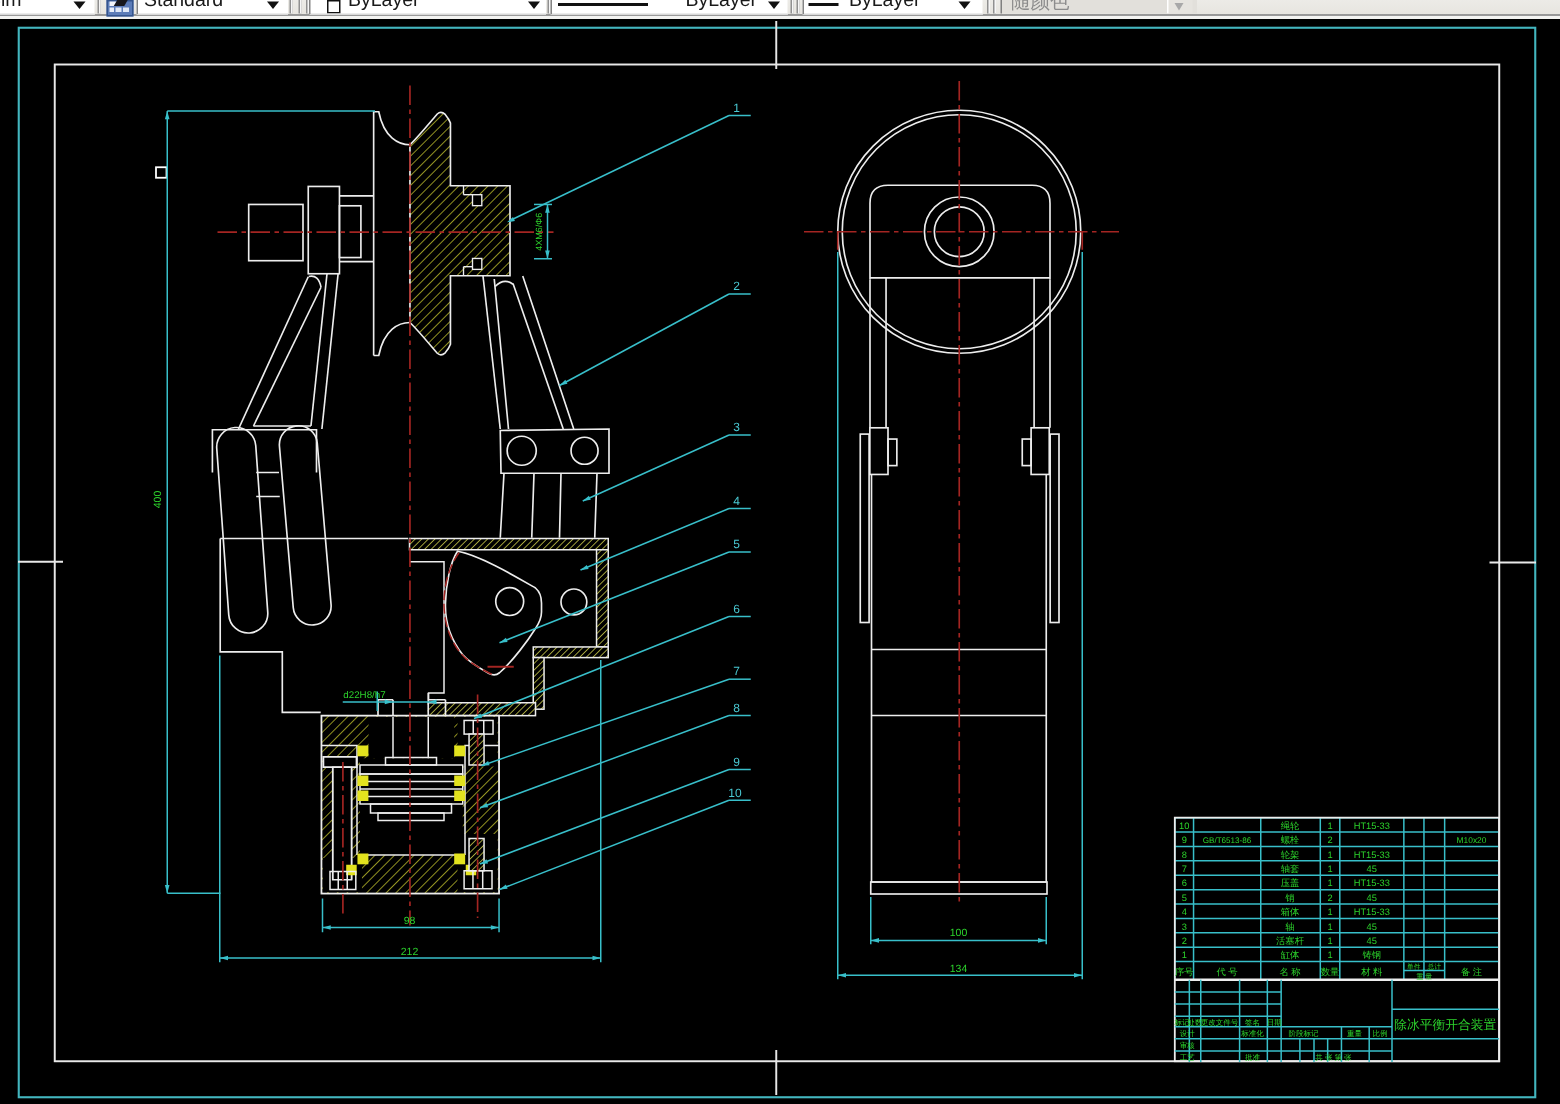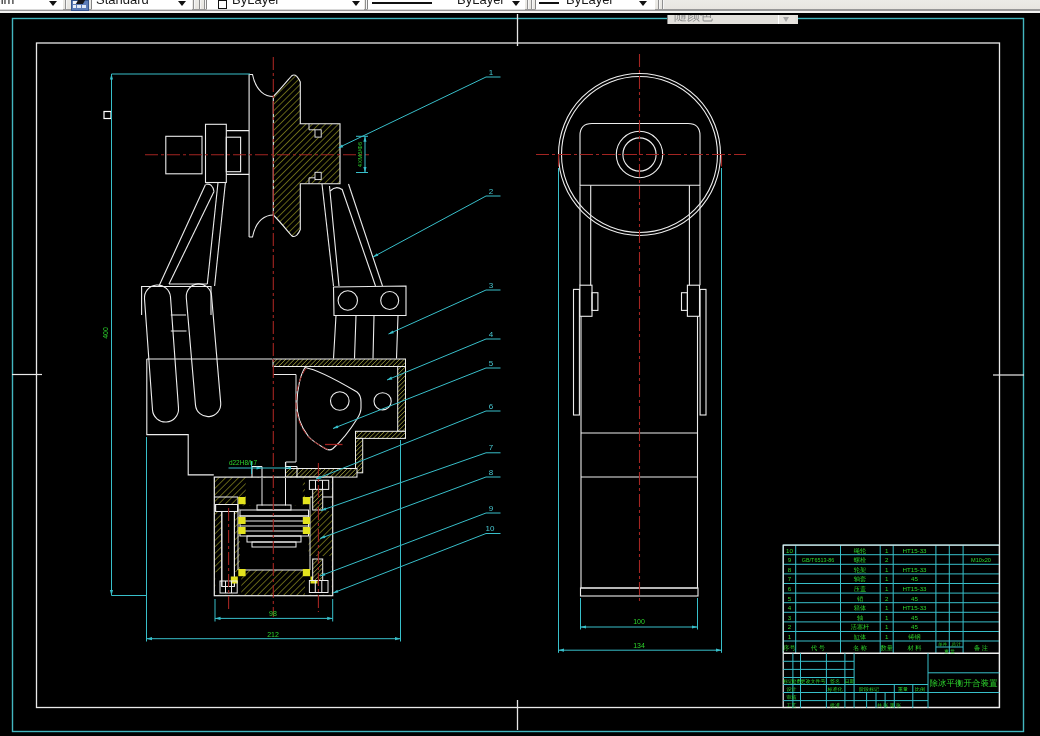--- a/index.html
+++ b/index.html
@@ -45,21 +45,21 @@
     </div>
   <div class="sep" style="left:527px;"></div>
     <div class="sep" style="left:531px;"></div>
   <div class="fld" style="left:535px;width:119px;">
      <div style="position:absolute;left:3px;top:2px;width:20px;height:1.5px;background:#111;"></div>
      <span style="left:30px;">ByLayer</span>
       <div class="arr" style="left:103px;"></div>
     </div>
   <div class="sep" style="left:658px;"></div>
     <div class="sep" style="left:662px;"></div>
-  <div style="position:absolute;left:667px;top:15px;width:130px;height:9px;background:#e2e0db;border-left:1px solid #808080;overflow:hidden;">
+  <div style="position:absolute;left:667px;top:0;width:130px;height:9px;background:#e2e0db;border-left:1px solid #808080;overflow:hidden;">
      <span style="position:absolute;left:6px;top:-8px;font-size:13px;color:#8c8c8c;">随颜色</span>
      <div style="position:absolute;right:3px;top:0px;width:16px;height:9px;background:#e6e4df;border-left:1px solid #fff;">
        <div class="arr" style="left:4px;top:2px;border-top-color:#a8a8a8;border-left-width:3.5px;border-right-width:3.5px;"></div>
      </div>
   </div>
 </div>
 <svg width="1040" height="736" viewBox="0 0 1040 736">
 <defs>
 <pattern id="h1" width="4.6" height="4.6" patternUnits="userSpaceOnUse" patternTransform="rotate(-45)">
   <rect width="4.6" height="4.6" fill="#000"></rect>

